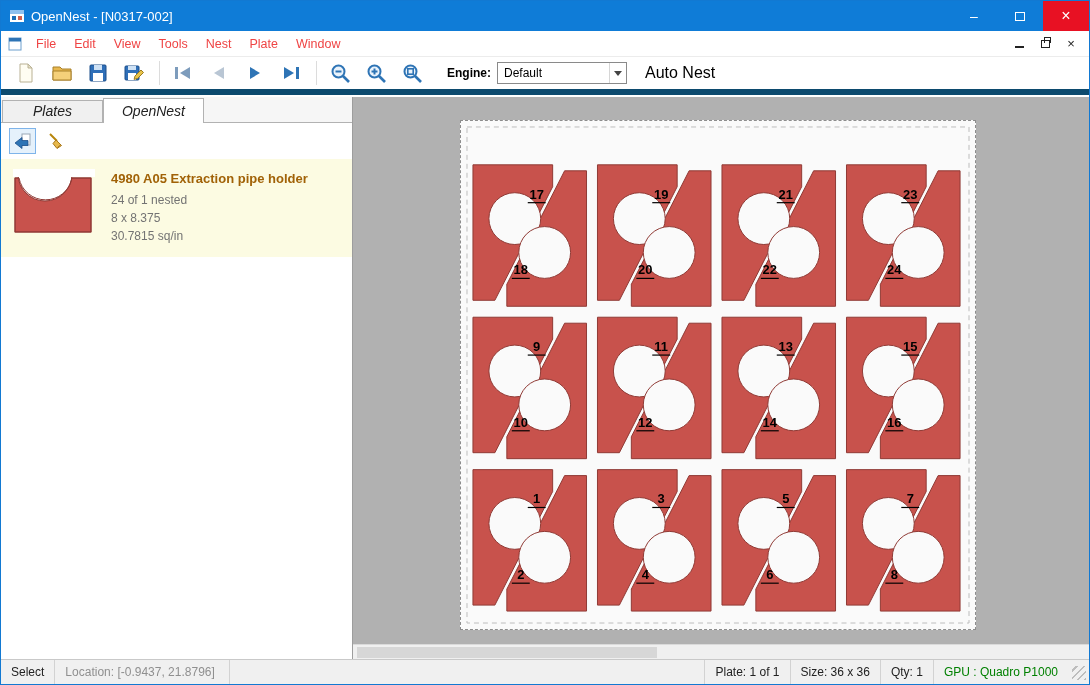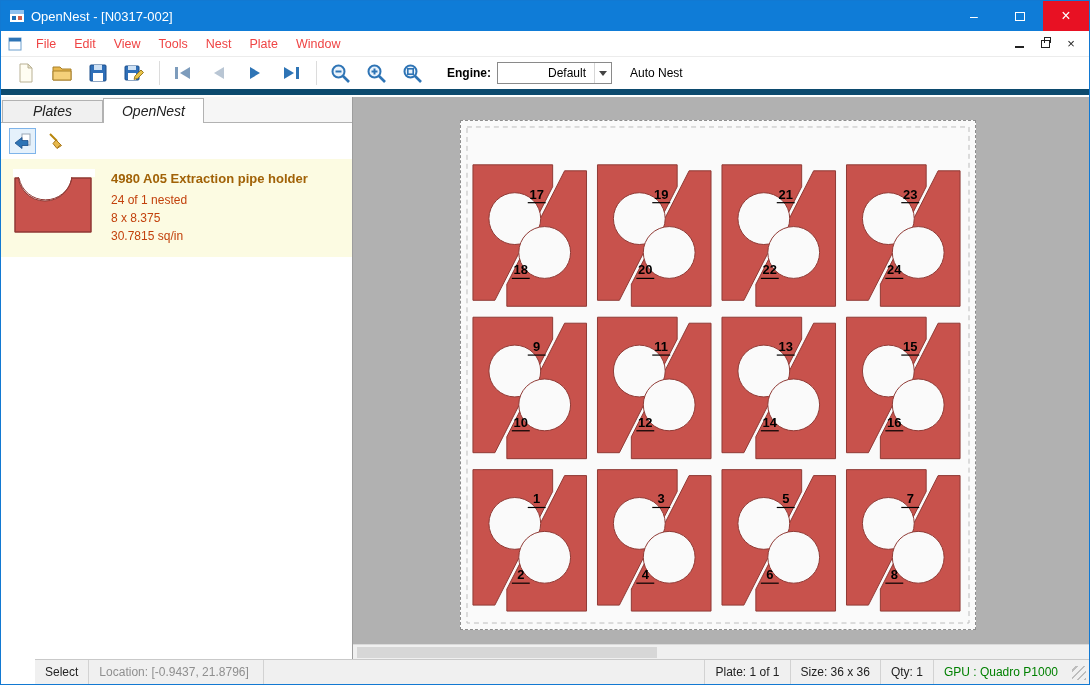--- a/index.html
+++ b/index.html
@@ -28,52 +28,52 @@
   .min-bar { width:9px; height:2px; background:#222; display:inline-block; margin-top:7px; }
   .restore-box { width:9px; height:8px; border:1px solid #222; position:relative; display:inline-block; background:#fff; }
   .restore-box span { position:absolute; left:2px; top:-4px; width:7px; height:6px; border:1px solid #222; border-bottom:none; }
   
   .toolbar { height:38px; background:#fff; display:flex; align-items:center; padding-left:10px;
              border-bottom:6px solid #0c4a6e; }
   .tool-btn { width:30px; height:30px; display:flex; align-items:center; justify-content:center;
               margin-right:6px; border:1px solid transparent; }
   .tb-sep { width:1px; height:24px; background:#dcdcdc; margin:0 8px 0 4px; }
   .engine-label { font-size:12px; font-weight:bold; margin:0 6px 0 14px; }
-  .combo { width:115px; height:22px; border:1px solid #8a8a8a; background:#fff; display:flex;
-           align-items:center; font-size:12px;padding-left:44px; }
+  .combo { width:130px; height:22px; border:1px solid #8a8a8a; background:#fff; display:flex;
+           align-items:center; font-size:12px; }
   .combo .val { flex:1; padding-left:6px; }
   .combo .dd { width:17px; height:100%; display:flex; align-items:center; justify-content:center; border-left:1px solid #d6d6d6; }
   .dd-arrow { width:0; height:0; border-left:4px solid transparent; border-right:4px solid transparent; border-top:5px solid #444; }
-  .autonest { font-size:12px; margin-left:18px; }
+  .autonest { font-size:16px; margin-left:18px; }
   
   .main { position:absolute; top:96px; bottom:25px; left:0; right:0; display:flex; }
   .sidebar { width:352px; background:#fff; border-right:1px solid #9d9d9d; display:flex; flex-direction:column; }
   .tabstrip { height:26px; display:flex; align-items:flex-end; background:#f6f6f6; border-bottom:1px solid #b2b2b2; padding-left:1px; }
   .tab { width:101px; text-align:center; font-size:14px; line-height:21px; height:22px;
          border:1px solid #b2b2b2; border-bottom:none; background:#f0f0f0; color:#222; cursor:default;font-style:italic; }
   .tab.active { background:#fff; height:25px; line-height:24px; margin-bottom:-1px; position:relative; z-index:2; }
   .side-toolbar { height:36px; display:flex; align-items:center; gap:6px; padding-left:8px; background:#fff; }
   .side-btn { width:27px; height:26px; display:flex; align-items:center; justify-content:center; border:1px solid transparent; }
   .side-btn.selected { border-color:#7eb4ea; background:#e5f1fb; }
   .drawing-item { background:#fcfbe2; display:flex; gap:16px; padding:10px 10px 12px 12px; cursor:pointer; }
   .thumb { width:82px; height:66px; flex:0 0 auto; }
   .d-text { padding-top:2px; }
   .d-title { font-size:13px; font-weight:bold; color:#a16207; margin-bottom:5px; }
-  .d-line { font-size:12px; color:#c2410c; line-height:1.5; }
+  .d-line { font-size:12px; color:#737373; line-height:1.5; }
   .sidebar-fill { flex:1; background:#fff; }
   
   .canvas { flex:1; background:#b1b1b1; position:relative; overflow:hidden; }
   .plate { position:absolute; left:107px; top:23px; width:516px; height:510px;
            background:#fafafa; border:1px dashed #8c8c8c; }
   .plate svg { display:block; width:100%; height:100%; }
   .hscroll { position:absolute; left:0; right:0; bottom:0; height:15px; background:#f0f0f0; border-top:1px solid #dadada; }
   .hthumb { position:absolute; left:4px; top:2px; height:11px; width:300px; background:#d7d7d7; }
   
   .statusbar { position:absolute; left:0; right:0; bottom:0; height:25px; background:#f0f0f0;
-               border-top:1px solid #c9c9c9; display:flex; align-items:center; font-size:12px; color:#222;margin-left:34px; }
+               border-top:1px solid #c9c9c9; display:flex; align-items:center; font-size:12px; color:#222; }
   .sb { padding:0 10px; line-height:24px; white-space:nowrap; }
   .sb-mode { min-width:50px; border-right:1px solid #d2d2d2; }
   .sb-loc { color:#8f8f8f; border-right:1px solid #d2d2d2; padding-right:14px; }
   .sb-spacer { flex:1; }
   .sb-r { border-left:1px solid #d2d2d2; }
   .sb-gpu { font-weight:normal; }
   .grip { width:14px; height:14px; margin:6px 3px 0 4px; align-self:flex-start;
           background:repeating-linear-gradient(-45deg, #bdbdbd 0 2px, transparent 2px 5px); }
 </style>
 </head>

